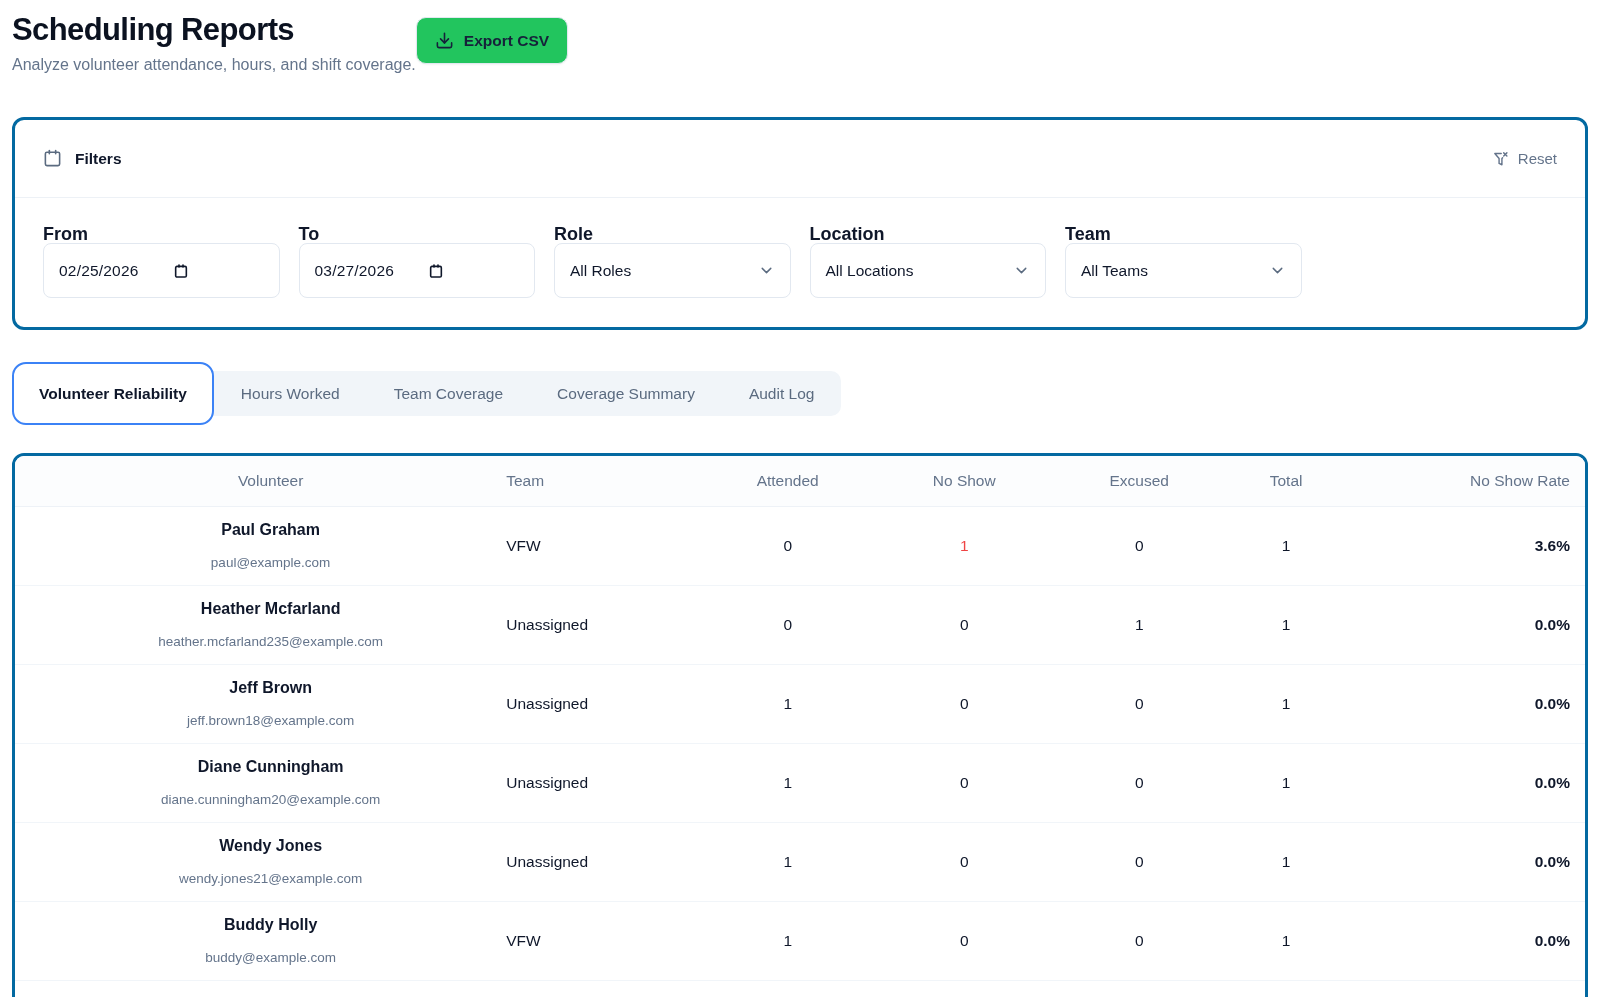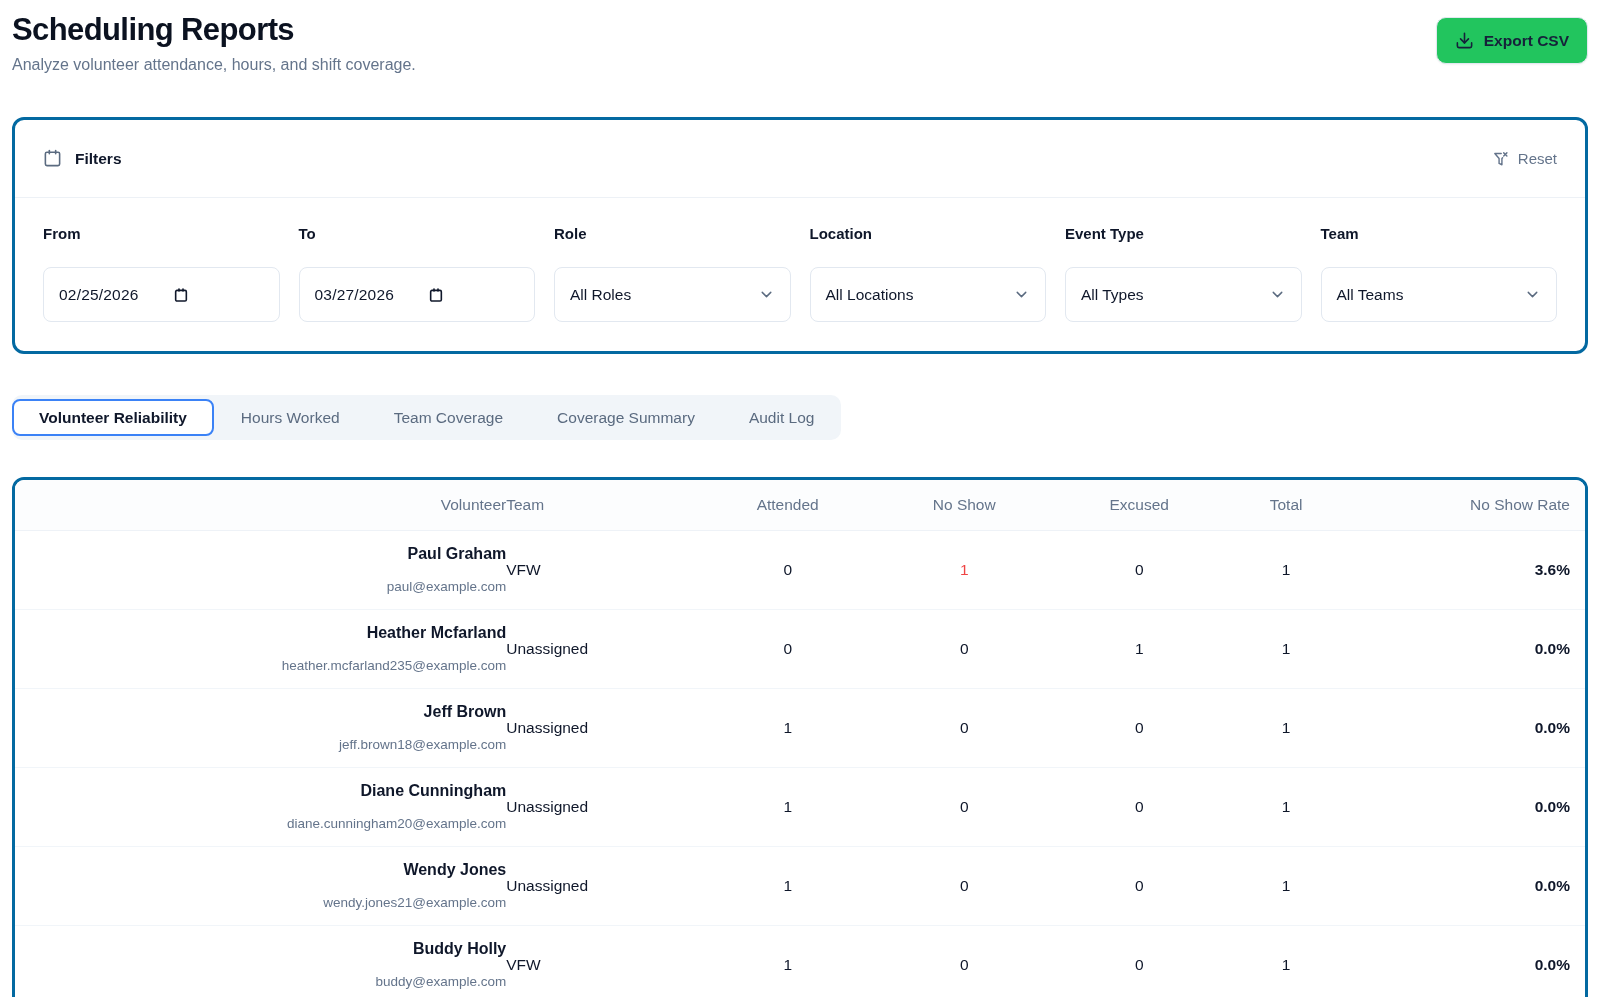--- a/index.html
+++ b/index.html
@@ -1,57 +1,57 @@
 <!DOCTYPE html>
 <html><head>
 <meta charset="utf-8">
 <style>
   * { margin:0; padding:0; box-sizing:border-box; }
   html,body { width:1600px; height:997px; overflow:hidden; background:#ffffff; }
   body { font-family:"Liberation Sans","DejaVu Sans",sans-serif; color:#0f172a; padding:12px; }
 
   
-  .page-header { display:flex; justify-content:space-between; align-items:flex-start; }
+  .page-header { display:flex; justify-content:flex-start; align-items:flex-start; }
   .page-title { font-size:31px; font-weight:700; letter-spacing:-0.6px; color:#0b1220; }
   .page-subtitle { margin-top:8px; font-size:16px; color:#64748b; }
   .btn-export { display:flex; align-items:center; gap:10px; border:1px solid #e2e8f0; background:#22c55e;
     border-radius:10px; padding:0 18px; height:47px; font-size:15.5px; font-weight:600; color:#16213a;
     font-family:inherit; box-shadow:0 1px 2px rgba(15,23,42,.05); cursor:pointer; margin-top:5px; }
 
   
   .card { border:3px solid #0369a1; border-radius:12px; background:#fff; }
 
   
   .filters-card { margin-top:43px; }
   .filters-head { display:flex; align-items:center; gap:13px; padding:0 28px; height:78px;
     border-bottom:1px solid #edf1f6; }
   .filters-title { font-size:15.5px; font-weight:600; color:#0f172a; }
   .btn-reset { margin-left:auto; display:flex; align-items:center; gap:9px; color:#64748b;
     font-size:15px; font-weight:500; background:none; border:none; font-family:inherit; cursor:pointer; }
   .filters-body { display:grid; grid-template-columns:repeat(6,1fr); gap:19px; padding:27px 28px 29px; }
-  .field-label { display:block; font-size:15px; font-weight:600; color:#0f172a; margin-bottom:24px; line-height:18px; }
+  .field-label { display:block; font-size:18px; font-weight:600; color:#0f172a; margin-bottom:0; line-height:18px; }
   .control { height:55px; border:1px solid #e2e8f0; border-radius:8px; background:#fff; display:flex;
     align-items:center; padding:0 15px; font-size:15.5px; color:#0f172a; cursor:pointer; }
   .date-input .date-value { letter-spacing:0.2px; }
   .date-input .cal-glyph { margin-left:34px; display:flex; align-items:center; }
   .select-input { justify-content:space-between; }
   .chev { display:flex; align-items:center; }
 
   
   .tabs { margin-top:41px; display:flex; width:fit-content; align-items:center; background:#f1f5f9; border-radius:10px; height:45px; }
-  .tab { height:37px; display:flex; align-items:center; padding:0 27px; font-size:15.5px; color:#5b6b80;
-    background:transparent; border:none; border-radius:8px; font-family:inherit; font-weight:500; cursor:pointer; white-space:nowrap; }
+  .tab { height:63px; display:flex; align-items:center; padding:0 27px; font-size:15.5px; color:#5b6b80;
+    background:transparent; border:none; border-radius:14px; font-family:inherit; font-weight:500; cursor:pointer; white-space:nowrap; }
   .tab.active { background:#fff; border:2px solid #3b82f6; color:#0f172a; font-weight:600; padding:0 25px; }
 
   
   .table-card { margin-top:37px; min-height:600px; overflow:hidden; }
   table { width:100%; border-collapse:collapse; table-layout:fixed; }
   thead th { height:50px; font-size:15.5px; font-weight:500; color:#64748b; border-bottom:1px solid #eef2f7;
     background:#fcfdfe; vertical-align:middle; }
-  .col-volunteer { text-align:right; padding-left:20px; }
+  .col-volunteer { text-align:center; padding-left:20px; }
   .col-team { text-align:left; }
   .col-num { text-align:center; }
   .col-rate { text-align:right; padding-right:15px; }
   tbody td { height:79px; border-bottom:1px solid #f1f5f9; font-size:15.5px; color:#0f172a; vertical-align:middle; }
   .vol-name { font-size:16px; font-weight:600; color:#0f172a; }
   .vol-email { font-size:13.5px; color:#64748b; margin-top:16px; }
   .rate { font-weight:700; }
   .danger { color:#ef4444; }
 </style>
 </head>
@@ -134,32 +134,20 @@
               <polyline points="6 9 12 15 18 9"></polyline>
             </svg>
       </span>
     </div>
   </div>
       <div class="field">
     <label class="field-label">Location</label>
 
     <div class="control select-input">
       <span>All Locations</span>
-      <span class="chev">
-        <svg width="17" height="17" viewBox="0 0 24 24" fill="none" stroke="#5b6b80" stroke-width="2" stroke-linecap="round" stroke-linejoin="round">
-              <polyline points="6 9 12 15 18 9"></polyline>
-            </svg>
-      </span>
-    </div>
-  </div>
-      <div class="field">
-    <label class="field-label">Event Type</label>
-
-    <div class="control select-input">
-      <span>All Types</span>
       <span class="chev">
         <svg width="17" height="17" viewBox="0 0 24 24" fill="none" stroke="#5b6b80" stroke-width="2" stroke-linecap="round" stroke-linejoin="round">
               <polyline points="6 9 12 15 18 9"></polyline>
             </svg>
       </span>
     </div>
   </div>
       <div class="field">
     <label class="field-label">Team</label>
 

